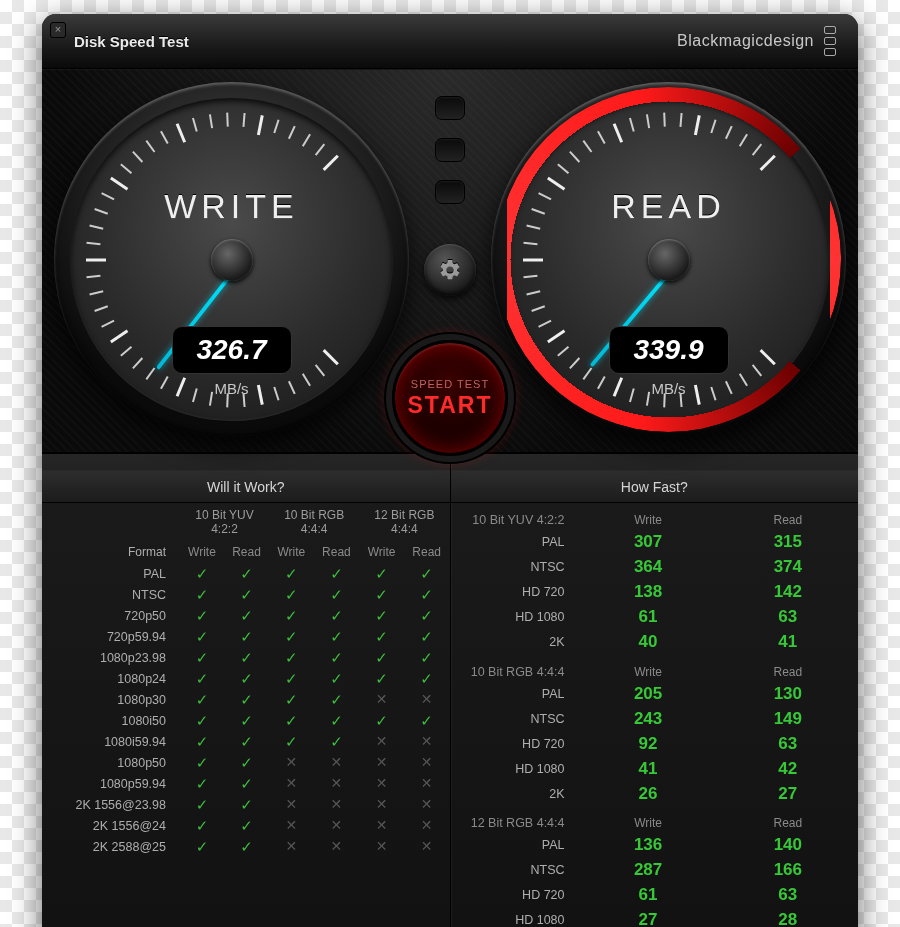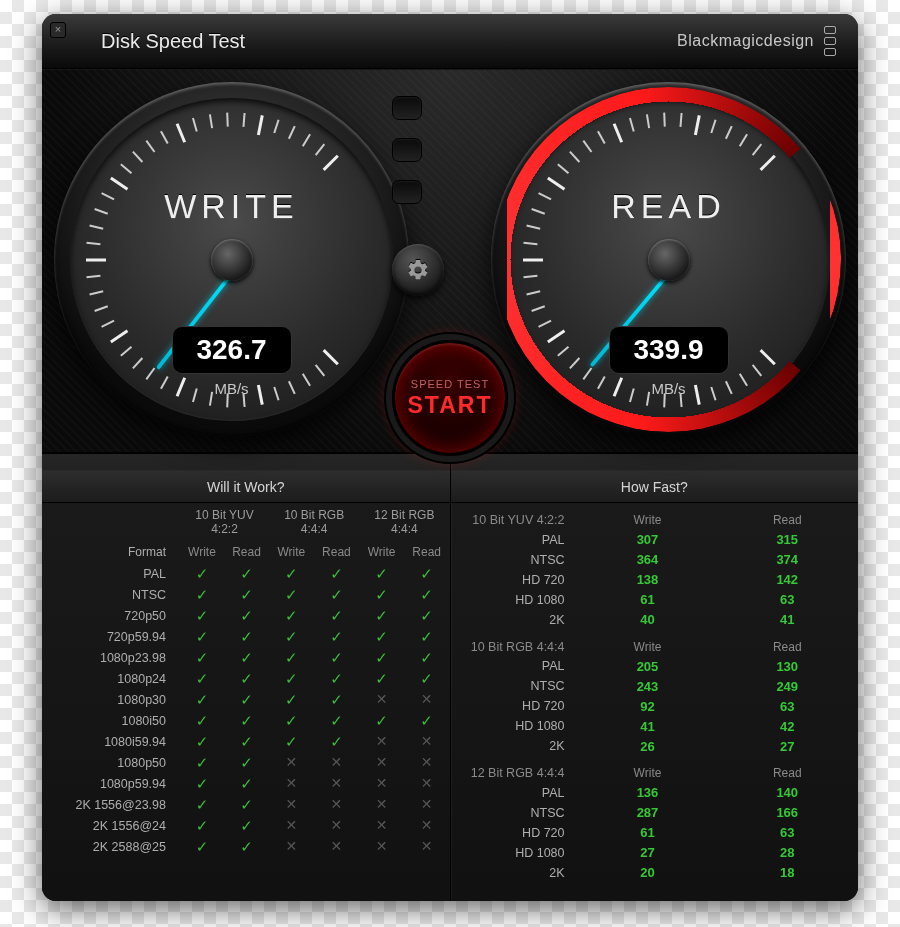--- a/index.html
+++ b/index.html
@@ -25,21 +25,21 @@
     position:absolute;left:8px;top:8px;width:14px;height:14px;border-radius:3px;
     background:#2a2a2a;color:#999;font-size:11px;line-height:12px;text-align:center;
     border:1px solid #000;cursor:pointer;
   }
   .title-bar{
     height:54px;display:flex;align-items:center;justify-content:space-between;
     padding:0 22px 0 32px;
     background:linear-gradient(#3a3a3a,#1a1a1a 60%,#0a0a0a);
     border-bottom:1px solid #000;
   }
-  .title-bar .title{color:#eaeaea;font-size:20px;font-weight:400;text-shadow:0 -1px 0 #000;margin-left:27px;}
+  .title-bar .title{color:#eaeaea;font-size:15px;font-weight:700;text-shadow:0 -1px 0 #000;}
   .brand{color:#c8c8c8;font-size:16px;letter-spacing:.5px;display:flex;align-items:center;gap:10px;}
   .brand .bmd-logo{display:flex;flex-direction:column;gap:3px;}
   .brand .bmd-logo span{width:10px;height:6px;border:1px solid #aaa;border-radius:2px;}
   .gauges{
     position:relative;height:382px;
     background:
       repeating-linear-gradient(45deg,rgba(255,255,255,.02) 0 2px,transparent 2px 6px),
       radial-gradient(circle at 50% 0%,#2a2a2a,#0a0a0a 70%);
     border-top:1px solid rgba(255,255,255,.05);
     border-bottom:2px solid #000;
@@ -87,26 +87,26 @@
     background:radial-gradient(circle at 40% 35%,#666,#1a1a1a 70%);
     box-shadow:inset 0 1px 2px rgba(255,255,255,.3),0 2px 4px rgba(0,0,0,.9);
   }
   .readout{
     position:absolute;bottom:40px;left:50%;transform:translateX(-50%);
     width:120px;text-align:center;
   }
   .readout .val{
     background:#000;border-radius:10px;padding:7px 0;
     color:#fff;font-size:28px;font-weight:700;
-    border:1px solid #333;box-shadow:inset 0 2px 5px #000;
+    border:1px solid #333;box-shadow:inset 0 2px 5px #000;font-style:italic;
   }
   .readout .unit{color:#c8c8c8;font-size:15px;margin-top:6px;}
   .center-stack{
     position:absolute;left:50%;top:26px;transform:translateX(-50%);
-    display:flex;flex-direction:column;gap:18px;
+    display:flex;flex-direction:column;align-items:center;gap:18px;
   }
   .stress-slot{
     width:28px;height:22px;border-radius:7px;
     background:linear-gradient(#0a0a0a,#222);
     border:1px solid #000;box-shadow:inset 0 1px 2px rgba(255,255,255,.08);
   }
   .gear-btn{
     margin-top:22px;width:52px;height:52px;border-radius:50%;
     background:radial-gradient(circle at 40% 30%,#555,#1c1c1c 70%);
     box-shadow:inset 0 1px 2px rgba(255,255,255,.2),inset 0 -2px 5px rgba(0,0,0,.9),0 3px 6px rgba(0,0,0,.8);
@@ -133,21 +133,21 @@
     background:linear-gradient(#2d2d2d,#1c1c1c);
     border-top:1px solid rgba(255,255,255,.06);border-bottom:1px solid #000;
   }
   table{border-collapse:collapse;width:100%;font-size:12.5px;color:#9a9a9a;}
   th{font-weight:400;color:#8a8a8a;padding:5px 4px 4px;text-align:center;font-size:12px;}
   td{padding:2.5px 4px;text-align:center;}
   td.fmt,th.fmt{text-align:right;padding-right:14px;width:120px;color:#aeaeae;}
   .hf td.fmt{width:110px;}
   .ck{color:#3dbf3d;font-size:15px;line-height:1;}
   .cx{color:#555;font-size:14px;line-height:1;}
-  .num{color:#37c837;font-weight:600;font-size:13px;}
+  .num{color:#37c837;font-weight:600;font-size:17px;}
   .grp-row td{padding-top:10px;color:#8a8a8a;}
   .grp-row td.gh{text-align:right;padding-right:14px;}
   .grp-row td.sub{color:#8a8a8a;font-size:12px;}
   .wiw-head th{border-bottom:0;}
   .hd-group{color:#9c9c9c;font-size:12px;}
 </style>
 </head>
 <body>
 <div class="checker">
 
@@ -482,21 +482,21 @@
                 <td class="sub">Read</td>
               </tr>
               <tr>
                 <td class="fmt">PAL</td>
                 <td class="num">205</td>
                 <td class="num">130</td>
               </tr>
               <tr>
                 <td class="fmt">NTSC</td>
                 <td class="num">243</td>
-                <td class="num">249</td>
+                <td class="num">149</td>
               </tr>
               <tr>
                 <td class="fmt">HD 720</td>
                 <td class="num">92</td>
                 <td class="num">63</td>
               </tr>
               <tr>
                 <td class="fmt">HD 1080</td>
                 <td class="num">41</td>
                 <td class="num">42</td>

